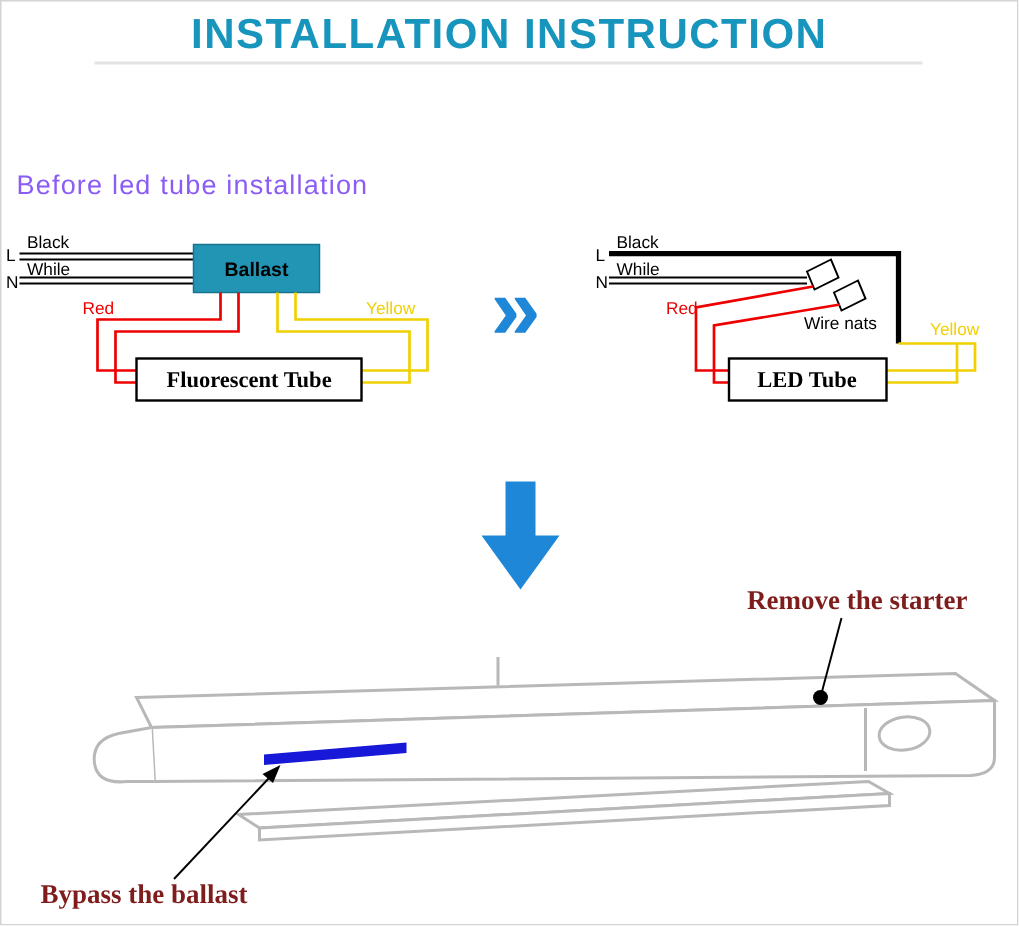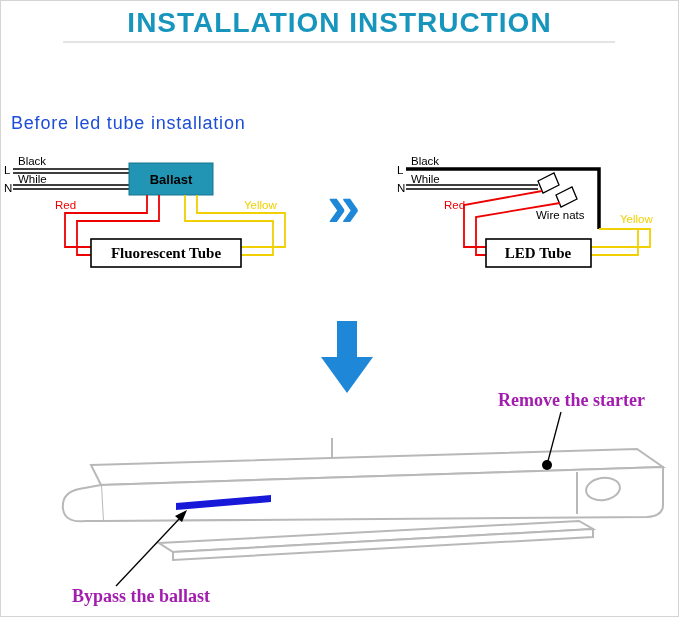--- a/index.html
+++ b/index.html
@@ -21,21 +21,21 @@
   #page-title{
     top:6px;left:0;width:100%;text-align:center;
     font-size:28px;font-weight:800;letter-spacing:1px;color:var(--heading-teal);
   }
   #title-divider{top:40px;left:62px;width:552px;height:2px;background:#e3e3e3;}
   #page-subtitle{
     top:45px;left:0;width:100%;text-align:center;
     font-size:17.5px;font-weight:600;color:var(--heading-teal);
   }
   .section-heading{
-    top:112px;font-size:18px;letter-spacing:.8px;color:#1d4ed8;
+    top:112px;font-size:18px;letter-spacing:.8px;color:#8b5cf6;
   }
   #before-heading{left:10px;}
   #after-heading{left:408px;}
   #chevrons{
     left:326px;top:172px;font-size:60px;font-weight:bold;line-height:1.1;
     color:var(--arrow-blue);
   }
   
   .lbl{font-family:"Liberation Sans",sans-serif;font-size:11.5px;fill:#000;}
   .lbl-red{fill:var(--wire-red);}
@@ -46,24 +46,24 @@
   .w-blk-thick{stroke:#000;stroke-width:3.5;fill:none;}
   .w-red{stroke:var(--wire-red);stroke-width:1.8;fill:none;}
   .w-yel{stroke:var(--wire-yellow);stroke-width:1.8;fill:none;}
   .tube-box{fill:#fff;stroke:#000;stroke-width:1.6;}
   .ballast-box{fill:var(--ballast-fill);stroke:#17758f;stroke-width:1;}
   .nut{fill:#fff;stroke:#000;stroke-width:1.3;}
   .fx{stroke:var(--fixture-gray);stroke-width:2;fill:#fff;}
   .fx-line{stroke:var(--fixture-gray);stroke-width:2;fill:none;}
   .leader{stroke:#000;stroke-width:1.3;fill:none;}
   .bottom-label{
-    font-family:"Liberation Serif",serif;font-size:18px;font-weight:bold;color:#a21caf;
+    font-family:"Liberation Serif",serif;font-size:18px;font-weight:bold;color:#7f1d1d;
   }
   #remove-starter-label{left:497px;top:389px;}
-  #bypass-ballast-label{left:26px;top:585px;margin-left:45px;}
+  #bypass-ballast-label{left:26px;top:585px;}
 </style>
 </head>
 <body>
 
 <div id="sheet">
 
   <div id="page-title" class="abs">INSTALLATION INSTRUCTION</div>
   <div id="title-divider" class="abs"></div>
 
   <div id="before-heading" class="abs section-heading">Before led tube installation</div>

